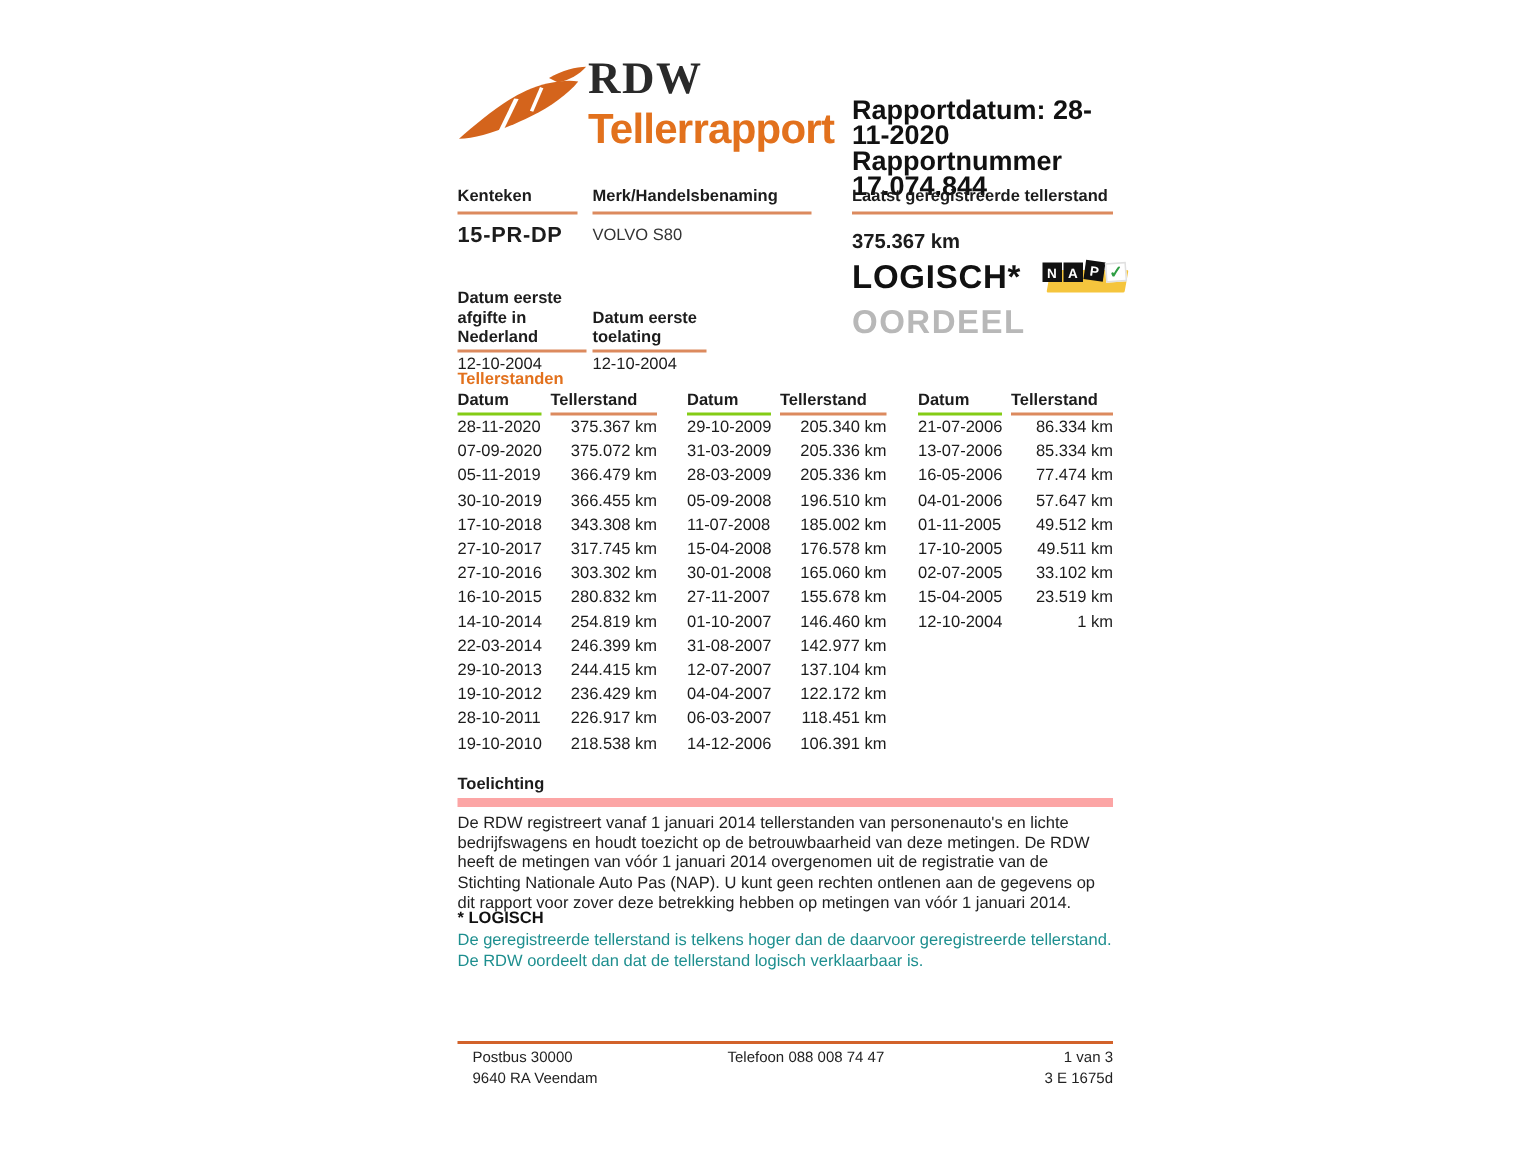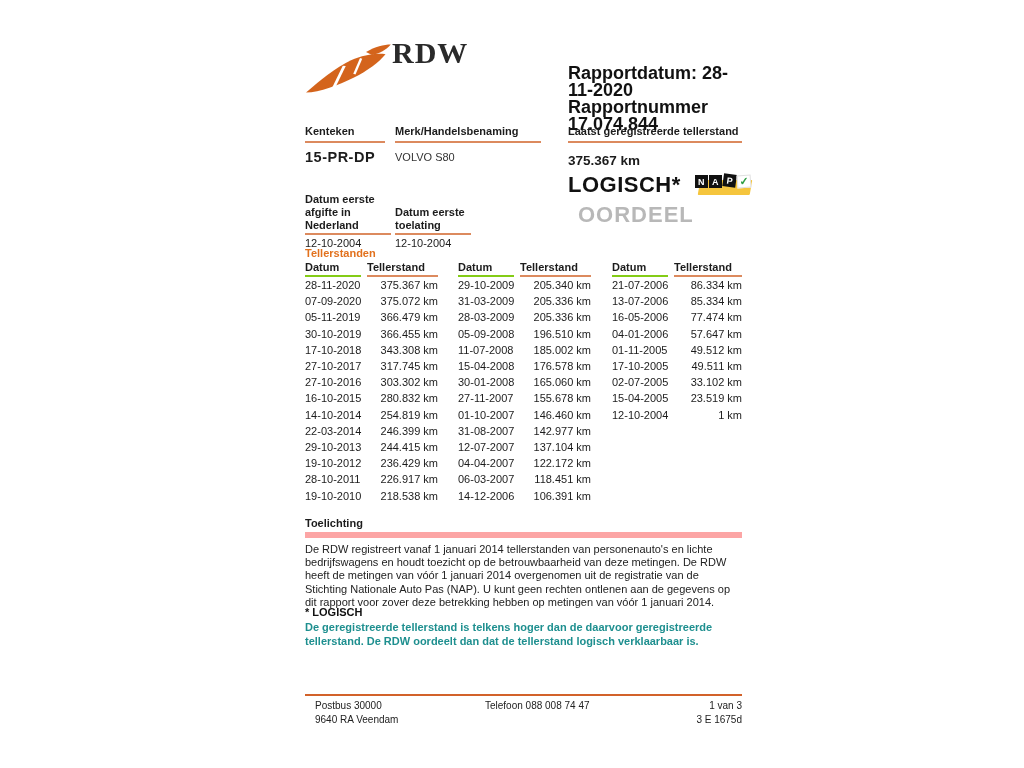--- a/index.html
+++ b/index.html
@@ -39,21 +39,21 @@
   .f-afgifte .val { position:absolute; top:44px; }
   .f-toelating { left:90px; top:206px; width:88px; height:47px; }
   .f-toelating .lbl { white-space:normal; width:80px; }
   .f-toelating .rule { position:absolute; top:27px; width:76px; }
   .f-toelating .val { position:absolute; top:31px; }
 
   
   .oordeel { position:absolute; left:263px; top:172px; }
   .oordeel-row { display:flex; align-items:flex-start; }
   .logisch { font-size:22px; font-weight:bold; color:#111; letter-spacing:0.5px; }
-  .oordeel-word { font-size:22px; font-weight:bold; color:#b8b8b8; letter-spacing:1px; margin-top:4px;margin-left:10px; }
+  .oordeel-word { font-size:22px; font-weight:bold; color:#b8b8b8; letter-spacing:1px; margin-top:4px; }
   .nap { position:relative; display:inline-flex; margin-left:14px; margin-top:3px; }
   .nap-bg { position:absolute; left:4px; top:5px; width:52px; height:15px;
             background:#f5c53d; transform:skewX(-10deg); border-radius:1px; }
   .nap-sq { position:relative; width:13px; height:13px; background:#111; color:#fff;
             font-size:9px; font-weight:bold; display:flex; align-items:center;
             justify-content:center; margin-right:1px; }
   .nap-sq.tilt { transform:rotate(8deg) translateY(-1px); }
   .nap-check { position:relative; width:14px; height:13px; background:#fff;
                border:1px solid #e0e0e0; display:flex; align-items:center;
                justify-content:center; color:#2f9e44; font-size:11px; font-weight:bold;
@@ -71,21 +71,21 @@
   .t-row { display:flex; height:16.2px; align-items:center; }
   .t-date { width:58px; }
   .t-val { flex:1; text-align:right; }
 
   
   .toelichting { position:absolute; left:0; top:517px; width:437px; font-size:11px; }
   .toelichting .hdr { font-weight:bold; padding-bottom:3px; border-bottom:6px solid #fca5a5; }
   .toelichting .body { margin-top:5px; line-height:13.2px; color:#222; }
   .footnote { position:absolute; left:0; top:606px; width:437px; font-size:11px; }
   .footnote .fn-hdr { font-weight:bold; color:#111; }
-  .footnote .fn-body { margin-top:3px; line-height:13.5px; font-weight:bold; color:#1e8f8f; }
+  .footnote .fn-body { margin-top:3px; line-height:13.5px; font-weight:normal; color:#1e8f8f; }
 
   
   .footer-rule { position:absolute; left:0; top:694px; width:437px; height:2px; background:#d2622a; }
   .footer { position:absolute; left:0; top:699px; width:437px; font-size:10px; color:#222; }
   .footer .frow { display:flex; line-height:14px;padding-left:10px; }
   .footer .fc1 { width:170px; }
   .footer .fc2 { flex:1; }
   .footer .fc3 { width:90px; text-align:right; }
 </style>
 </head>
@@ -93,20 +93,21 @@
 
 <div class="doc">
 
   <svg class="logo" viewBox="0 0 120 80">
     <path fill="#d4641c" d="M4,66 C20,52 44,32 64,23 C80,16 98,13 110,15 C101,26 86,37 68,46 C48,56 22,66 4,66 Z"></path>
     <path fill="#ffffff" d="M52,30 L56,30 L44,60 L40,60 Z" transform="rotate(4 48 45)"></path>
     <path fill="#ffffff" d="M76,20 L79,21 L70,42 L67,41 Z"></path>
     <path fill="#d4641c" d="M84,12 C96,5 108,2 117,2 C111,9 102,14 92,16 Z"></path>
   </svg>
   <div class="brand">RDW</div>
+  <div class="title">Tellerrapport</div>
   <div class="report-meta">
     <div>Rapportdatum: 28-11-2020</div>
     <div>Rapportnummer 17.074.844</div>
   </div>
 
   <div class="field f-kenteken">
     <div class="lbl">Kenteken</div>
     <div class="rule"></div>
     <div class="val">15-PR-DP</div>
   </div>

